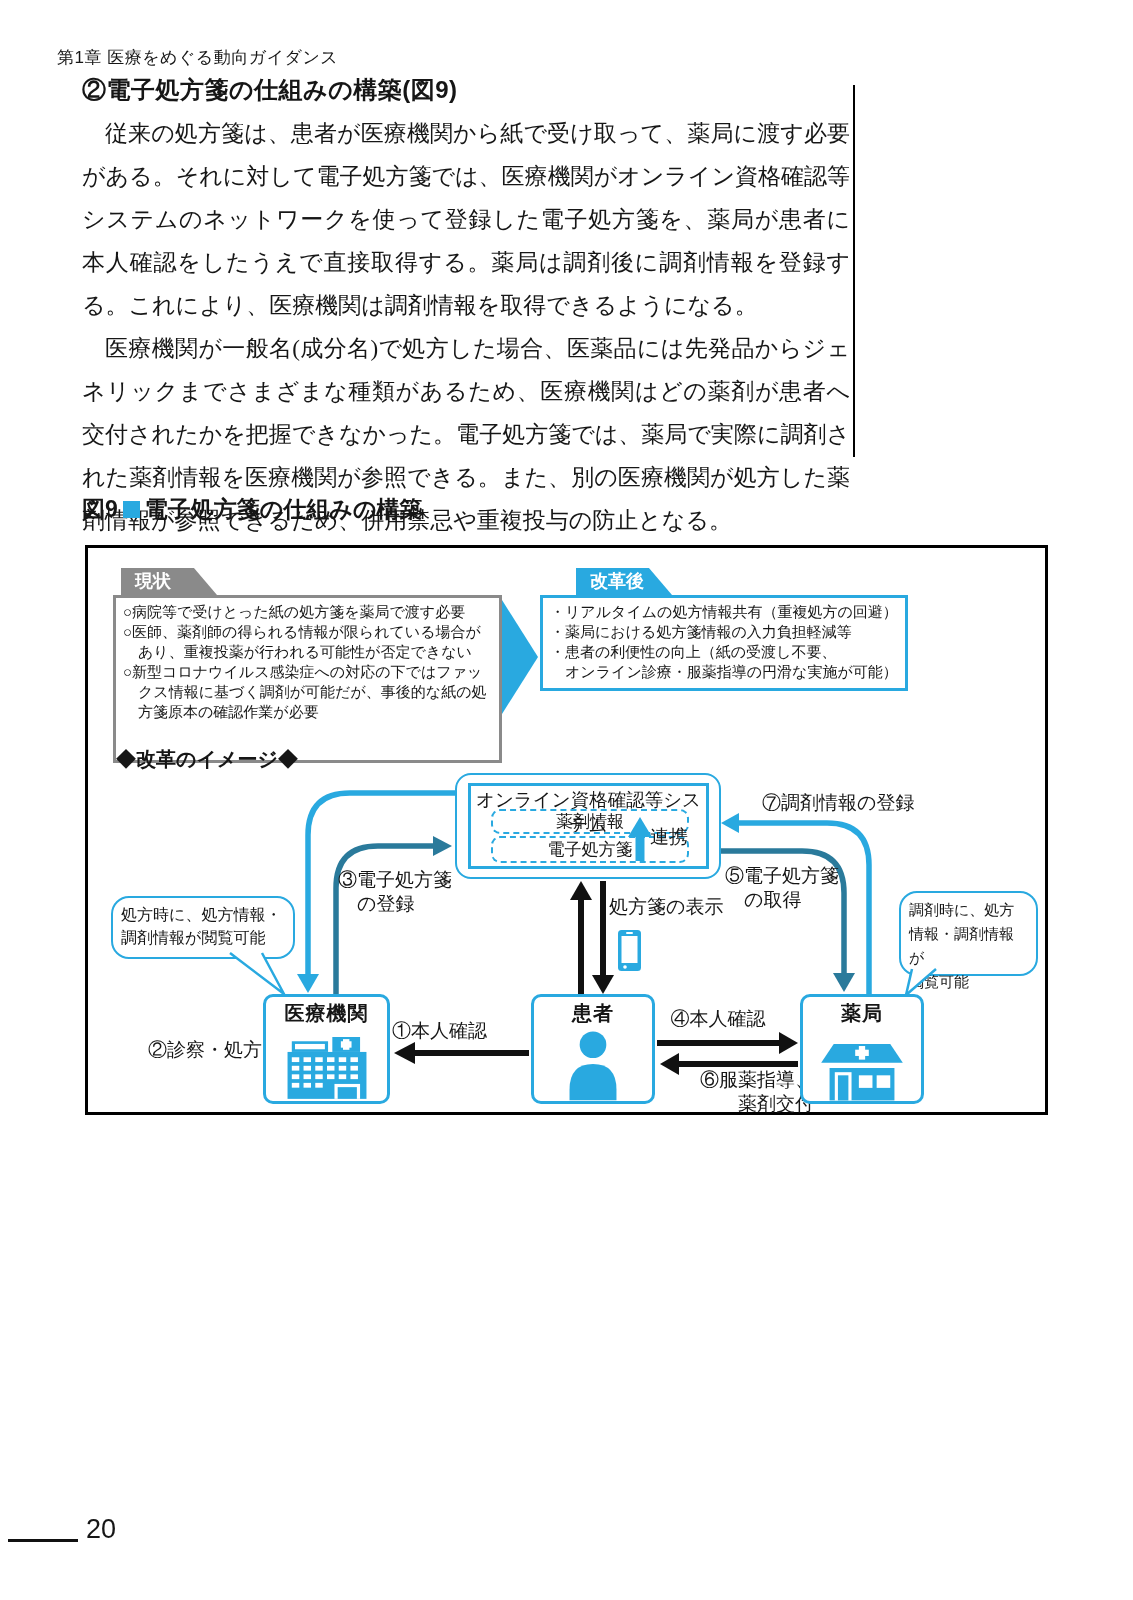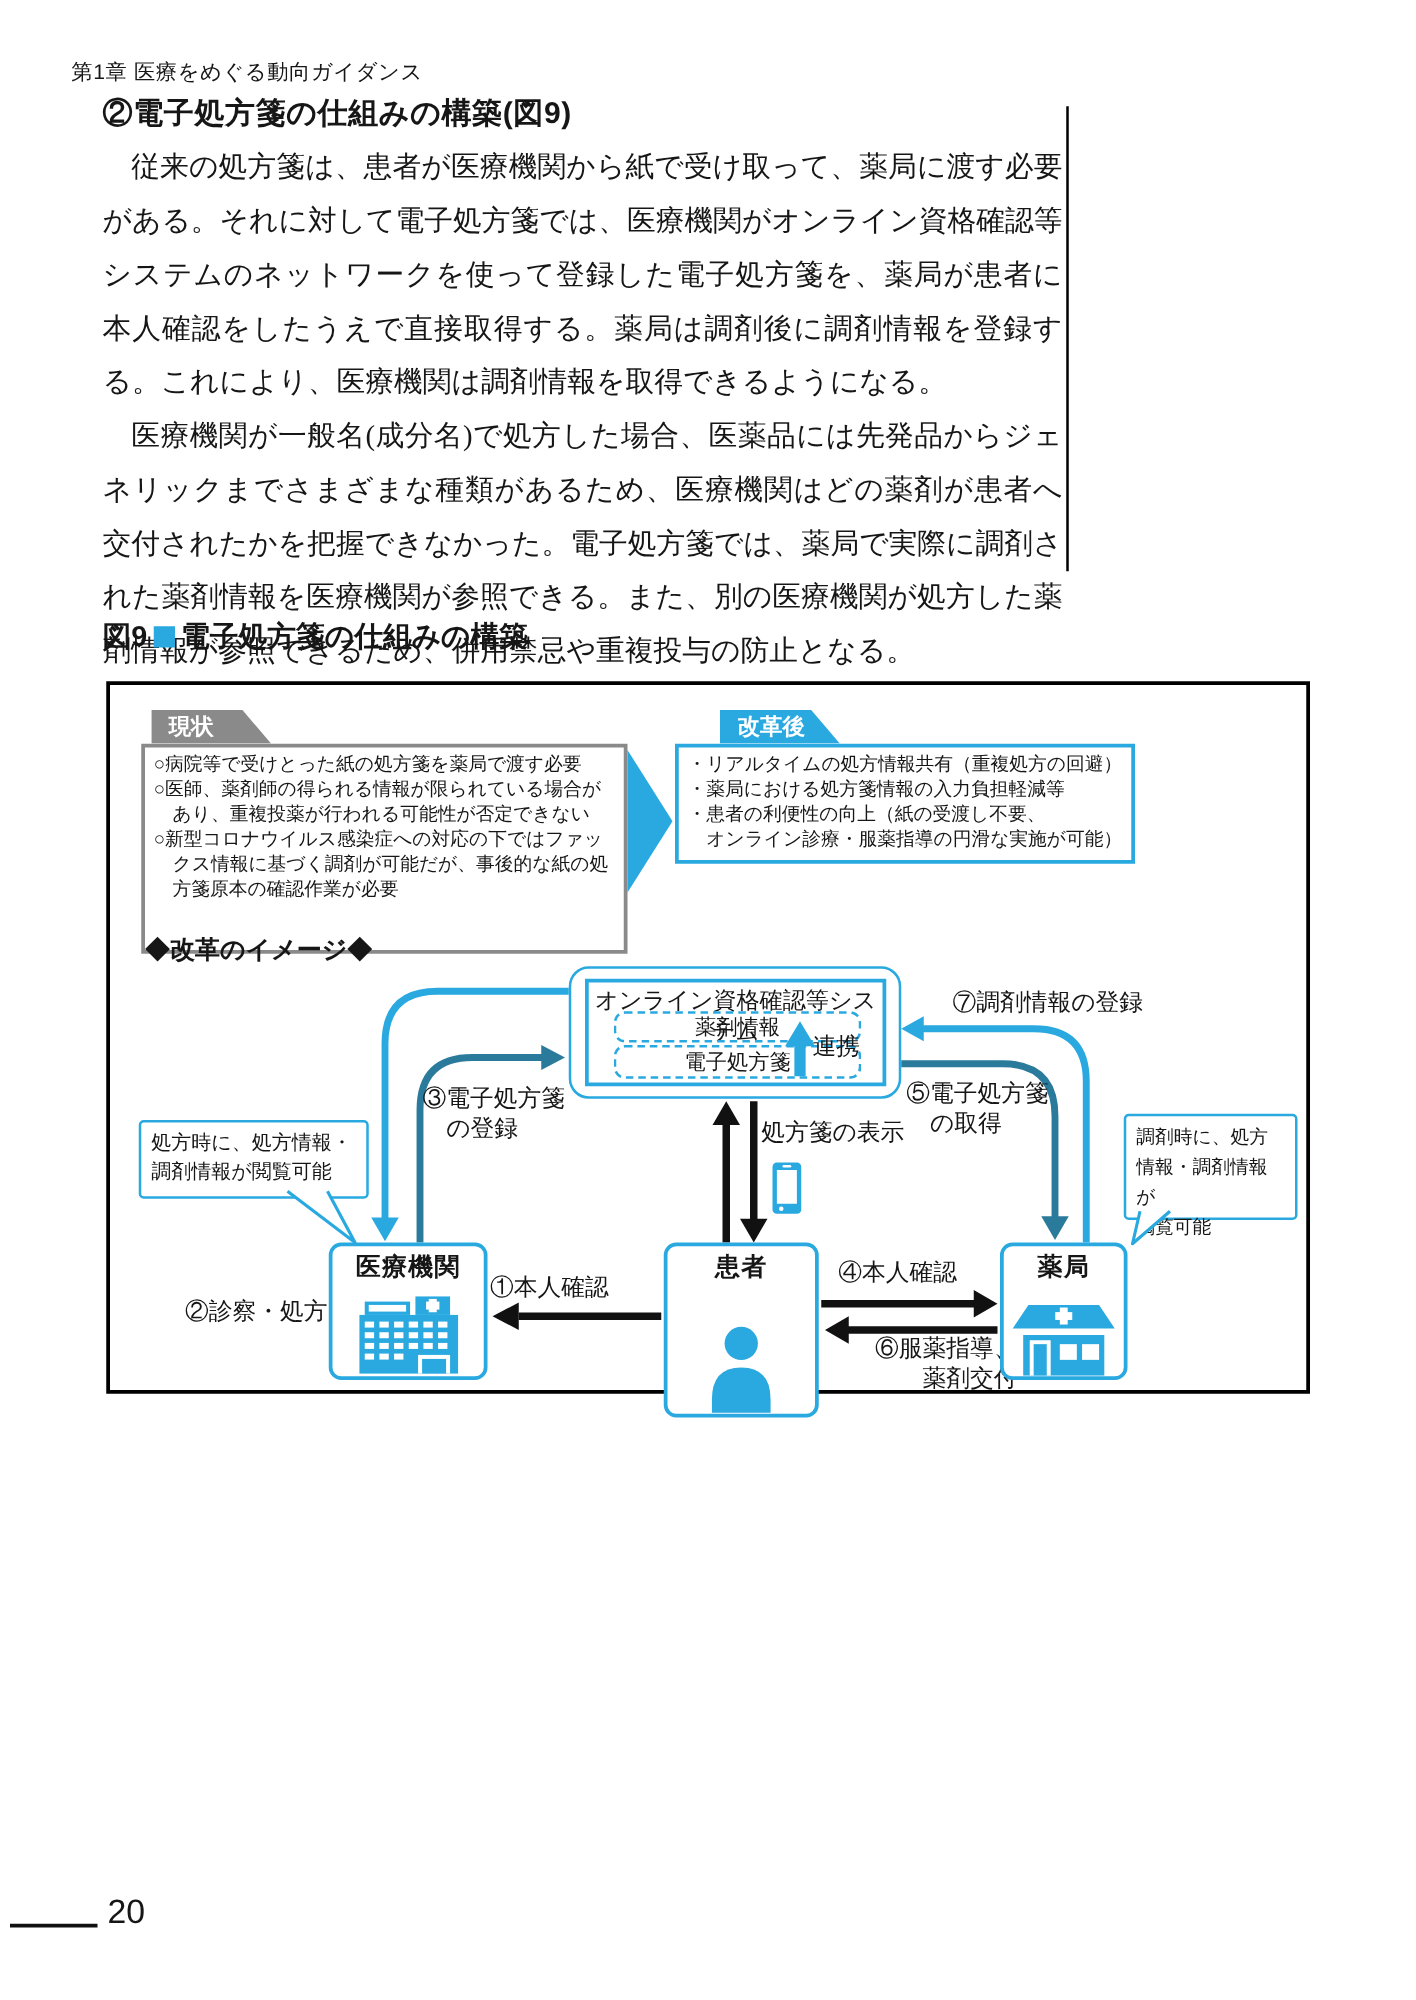--- a/index.html
+++ b/index.html
@@ -58,25 +58,25 @@
   .lbl2{left:60px;top:490px;}
   .lbl1{left:304px;top:471px;width:148px;text-align:left;}
   .lbl4{left:556px;top:459px;width:148px;text-align:center;}
   .lbl6{left:566px;top:520px;width:160px;text-align:right;}
 
   
   .ent{border:3px solid #29A9E0;border-radius:10px;background:#fff;box-sizing:border-box;
        display:flex;flex-direction:column;align-items:center;padding-top:3px;justify-content:space-between;}
   .ent .elabel{font-size:20px;font-weight:600;letter-spacing:1px;}
   .ent-hos{left:175px;top:446px;width:127px;height:110px;}
-  .ent-pat{left:443px;top:446px;width:124px;height:140px;}
-  .ent-pha{left:712px;top:446px;width:102px;height:110px;}
-
-  
-  .bubble{border:2.5px solid #29A9E0;border-radius:4px;background:#fff;box-sizing:border-box;
+  .ent-pat{left:443px;top:446px;width:124px;height:110px;}
+  .ent-pha{left:712px;top:446px;width:124px;height:110px;}
+
+  
+  .bubble{border:2.5px solid #29A9E0;border-radius:18px;background:#fff;box-sizing:border-box;
           font-size:16px;line-height:23px;white-space:pre-line;padding:5px 8px;}
   .bub-l{left:23px;top:348px;width:184px;height:63px;}
   .bub-r{left:771px;top:343px;width:139px;height:85px;font-size:15px;line-height:24px;margin-left:40px;}
 
   
   .pgline{left:8px;top:1539px;width:70px;height:3px;background:#111;}
   .pgnum{left:86px;top:1514px;font-size:27px;}
 </style>
 </head>
 <body>

